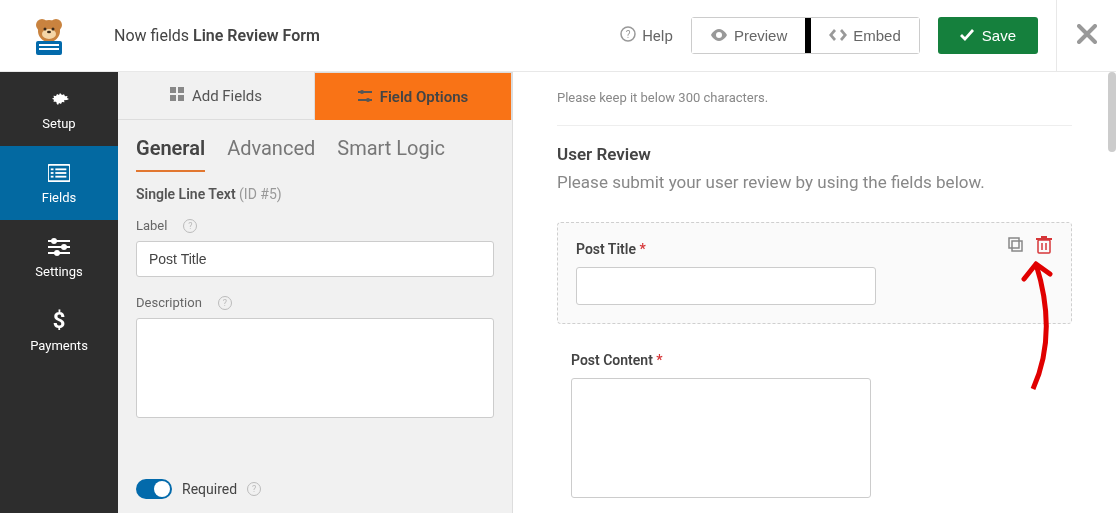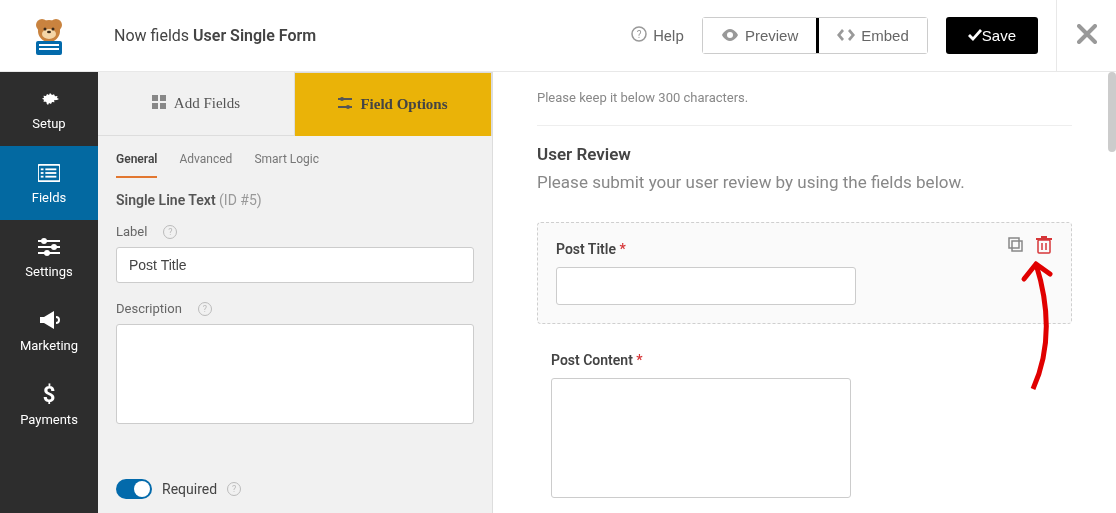--- a/index.html
+++ b/index.html
@@ -57,49 +57,50 @@
       padding: 9px 18px;
       background: #fff;
       border: none;
       display: flex;
       align-items: center;
       gap: 6px;
       font-size: 15px;
       color: #666;
       cursor: pointer;
     }
-    .btn-outline:first-child { border-right: 3px solid #000000; align-items: center; }
+    .btn-outline:first-child { border-right: 6px solid #000000; align-items: center; }
     .btn-save {
-      background: #000000;
+      background: #15803d;
       color: #fff;
       border: none;
       padding: 10px 22px;
       border-radius: 3px;
       font-size: 15px;
       font-weight: 500;
       display: flex;
       align-items: center;
+      gap: 8px;
       cursor: pointer;
     }
     .close-btn {
       width: 60px;
       height: 72px;
       display: flex;
       align-items: center;
       justify-content: center;
       border-left: 1px solid #e8e8e8;
       cursor: pointer;
       color: #999;
     }
     .main {
       display: flex;
       height: calc(100% - 72px);
     }
     .sidebar {
-      width: 98px;
+      width: 118px;
       background: #2d2d2d;
       display: flex;
       flex-direction: column;
     }
     .sidebar-item {
       height: 74px;
       display: flex;
       flex-direction: column;
       align-items: center;
       justify-content: center;
@@ -112,48 +113,47 @@
     .sidebar-icon { width: 22px; height: 22px; display: flex; align-items: center; justify-content: center; }
     .panel {
       width: 395px;
       background: #f1f1f1;
       border-right: 1px solid #ddd;
       display: flex;
       flex-direction: column;
     }
     .panel-tabs {
       display: flex;
-      height: 64px;
-      font-family: Liberation Serif, serif;
+      height: 48px;
     }
     .panel-tab {
       flex: 1;
       display: flex;
       align-items: center;
       justify-content: center;
       gap: 8px;
       font-size: 15px;
       color: #555;
       cursor: pointer;
       border-bottom: 1px solid #ddd;
     }
     .panel-tab.active {
-      background: #eab308;
+      background: #f97316;
       border: 1px solid #ddd;
       border-bottom: none;
       font-weight: 600;
       color: #444;
     }
     .panel-subtabs {
       display: flex;
       gap: 22px;
       padding: 16px 18px 0 18px;
     }
     .panel-subtab {
-      font-size: 12px;
+      font-size: 20px;
       color: #777;
       cursor: pointer;
       padding-bottom: 10px;
     }
     .panel-subtab.active {
       color: #444;
       font-weight: 600;
       border-bottom: 2px solid #e27730;
     }
     .panel-body {
@@ -335,21 +335,21 @@
       <circle cx="17" cy="14" r="1.5" fill="#3a2a1a"></circle>
       <circle cx="25" cy="14" r="1.5" fill="#3a2a1a"></circle>
       <ellipse cx="21" cy="17" rx="2" ry="1.3" fill="#3a2a1a"></ellipse>
       <rect x="8" y="26" width="26" height="14" rx="2" fill="#036aab"></rect>
       <rect x="11" y="29" width="20" height="2" fill="#fff"></rect>
       <rect x="11" y="33" width="20" height="2" fill="#fff"></rect>
     </svg>
   </div>
   <div class="title-area">
     <span class="title-prefix">Now fields</span>
-    <span class="title-name">User Single Form</span>
+    <span class="title-name">Line Review Form</span>
   </div>
   <div class="topbar-actions">
     <div class="help-link">
       <span>
         <svg width="16" height="16" viewBox="0 0 16 16">
             <circle cx="8" cy="8" r="7" fill="none" stroke="#999" stroke-width="1.5"></circle>
             <text x="8" y="12" font-size="10" text-anchor="middle" fill="#999">?</text>
           </svg>
       </span>
       <span>Help</span>
@@ -419,29 +419,20 @@
         <svg width="22" height="18" viewBox="0 0 22 18">
             <rect x="0" y="2" width="22" height="2" fill="#fff"></rect>
             <circle cx="6" cy="3" r="3" fill="#fff"></circle>
             <rect x="0" y="8" width="22" height="2" fill="#fff"></rect>
             <circle cx="16" cy="9" r="3" fill="#fff"></circle>
             <rect x="0" y="14" width="22" height="2" fill="#fff"></rect>
             <circle cx="9" cy="15" r="3" fill="#fff"></circle>
           </svg>
       </span>
       <span>Settings</span>
-    </div>
-    <div class="sidebar-item">
-      <span class="sidebar-icon">
-        <svg width="22" height="20" viewBox="0 0 22 20">
-            <path d="M2 6v6h4l10 6V0L6 6H2zm16 3a3 3 0 010 0z" fill="#fff"></path>
-            <path d="M18 6a3 3 0 010 6" fill="none" stroke="#fff" stroke-width="2"></path>
-          </svg>
-      </span>
-      <span>Marketing</span>
     </div>
     <div class="sidebar-item">
       <span class="sidebar-icon">
         <svg width="14" height="24" viewBox="0 0 14 24">
             <text x="7" y="19" font-size="22" text-anchor="middle" fill="#fff" font-weight="bold">$</text>
           </svg>
       </span>
       <span>Payments</span>
     </div>
   </div>

